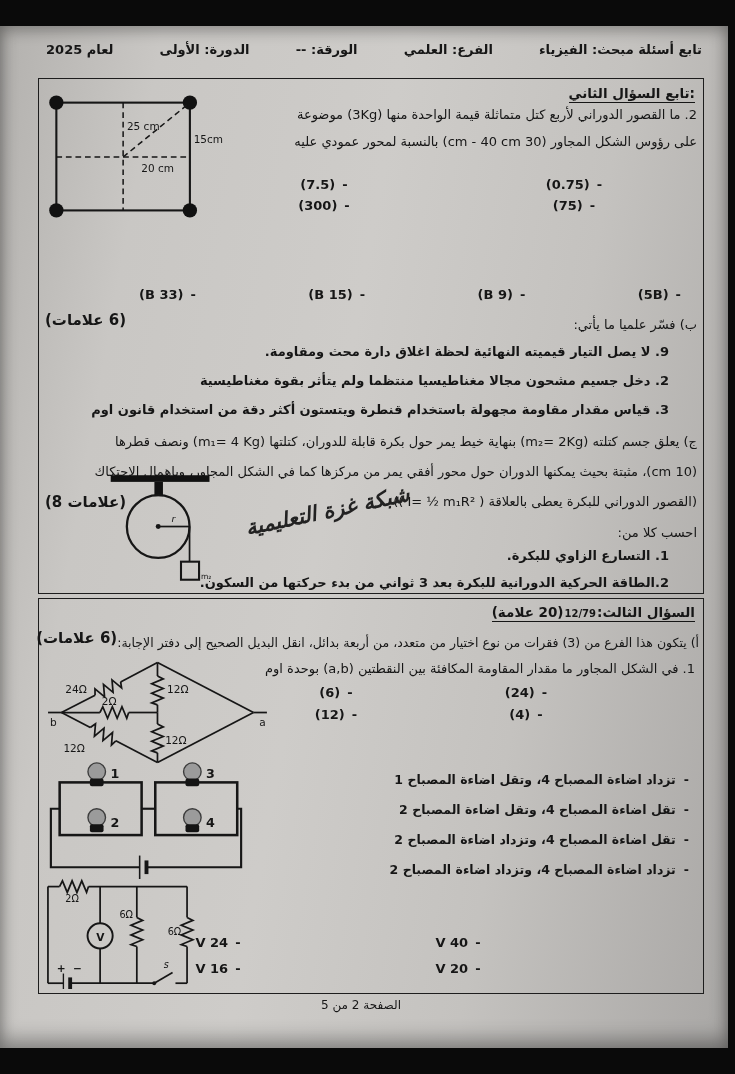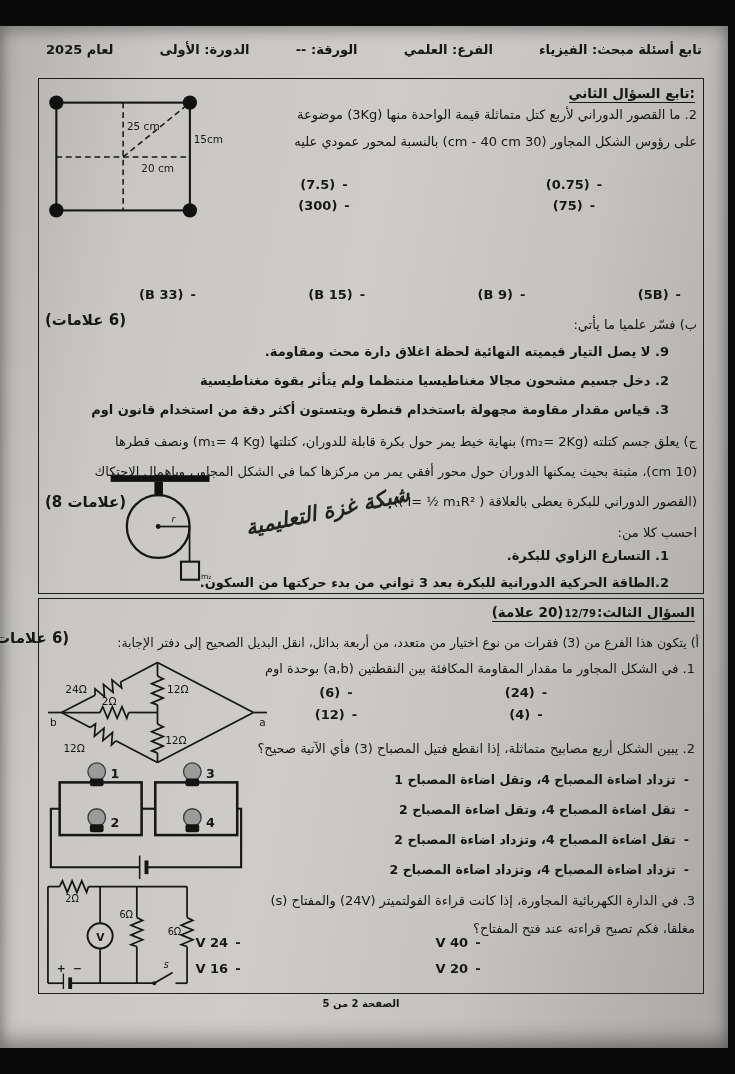--- a/index.html
+++ b/index.html
@@ -18,21 +18,21 @@
   .soft{font-weight:600;}
   .title{font-size:13.5px;font-weight:700;border-bottom:1.4px solid #161616;padding-bottom:1px;display:inline-block;}
   .optgrid{display:grid;grid-template-columns:1fr 1fr;direction:rtl;}
   .opt{display:flex;direction:rtl;justify-content:center;gap:7px;font-size:13px;font-weight:600;}
   .optrow{display:flex;direction:rtl;justify-content:space-between;}
   .lampopt{display:flex;direction:rtl;gap:8px;font-size:12.5px;font-weight:600;white-space:nowrap;}
   .marks{font-size:15px;font-weight:700;white-space:nowrap;}
   .small-num{font-size:10px;font-weight:700;}
   .watermark{font-size:21px;font-weight:700;font-style:italic;color:#222;
              transform:rotate(-12deg);letter-spacing:1px;white-space:nowrap;}
-  .footer{position:absolute;top:972px;left:0;right:6px;text-align:center;font-size:10px;font-weight:700;direction:rtl;}
+  .footer{position:absolute;top:972px;left:0;right:6px;text-align:center;font-size:12px;font-weight:400;direction:rtl;}
   svg{display:block;}
   svg text{font-family:"DejaVu Sans",sans-serif;fill:#161616;}
   .wire{stroke:#161616;stroke-width:1.8;fill:none;}
   .wire2{stroke:#161616;stroke-width:2.2;fill:none;}
   .dash-line{stroke:#161616;stroke-width:1.6;fill:none;stroke-dasharray:6 4;}
 </style>
 </head>
 <body>
 
 <div class="paper">
@@ -150,21 +150,21 @@
 
     <div class="abs" style="top:3px;right:8px;direction:rtl;">
       <span class="title" style="display:inline-flex;direction:rtl;align-items:baseline;gap:1px;">
         <span>السؤال الثالث:</span>
         <span class="small-num">12/79</span>
         <span>(20 علامة)</span>
       </span>
     </div>
 
     <div class="abs" style="top:30px;right:4px;left:4px;display:flex;direction:rtl;justify-content:space-between;">
-      <span class="t" style="font-size:12.5px;margin-left:48px;">أ) يتكون هذا الفرع من (3) فقرات من نوع اختيار من متعدد، من أربعة بدائل، انقل البديل الصحيح إلى دفتر الإجابة:</span>
+      <span class="t" style="font-size:12.5px;">أ) يتكون هذا الفرع من (3) فقرات من نوع اختيار من متعدد، من أربعة بدائل، انقل البديل الصحيح إلى دفتر الإجابة:</span>
       <span class="marks">(6 علامات)</span>
     </div>
 
     <div class="abs t" style="top:56px;right:8px;margin-left:44px;">1. في الشكل المجاور ما مقدار المقاومة المكافئة بين النقطتين (a,b) بوحدة اوم</div>
 
     <svg class="abs" style="left:2px;top:54px;" width="232" height="120" viewBox="0 0 235 125">
       <line x1="4" y1="62" x2="18" y2="62" class="wire"></line>
       <line x1="218" y1="62" x2="232" y2="62" class="wire"></line>
 
       <line x1="18" y1="62" x2="53" y2="44" class="wire"></line>
@@ -219,21 +219,20 @@
       <div class="opt">
           <span>-</span>
           <span>(4)</span>
         </div>
       <div class="opt">
           <span>-</span>
           <span>(12)</span>
         </div>
     </div>
 
-    <div class="abs t" style="top:136px;right:8px;">2. يبين الشكل أربع مصابيح متماثلة، إذا انقطع فتيل المصباح (3) فأي الآتية صحيح؟</div>
 
     <svg class="abs" style="left:7px;top:158px;" width="200" height="122" viewBox="0 0 205 125">
       <rect x="14" y="26" width="84" height="54" fill="none" stroke="#161616" stroke-width="2.6"></rect>
       <rect x="112" y="26" width="84" height="54" fill="none" stroke="#161616" stroke-width="2.6"></rect>
       <line x1="98" y1="53" x2="112" y2="53" class="wire2"></line>
       <path class="wire2" d="M14 53 H5 V113 H96"></path>
       <line x1="96" y1="101" x2="96" y2="125" stroke="#161616" stroke-width="1.6"></line>
       <line x1="103" y1="106" x2="103" y2="120" stroke="#161616" stroke-width="4"></line>
       <path class="wire2" d="M103 113 H200 V53 H196"></path>
 
@@ -271,24 +270,20 @@
       <div class="lampopt">
           <span>-</span>
           <span>تقل اضاءة المصباح 4، وتزداد اضاءة المصباح 2</span>
         </div>
       <div class="lampopt">
           <span>-</span>
           <span>تزداد اضاءة المصباح 4، وتزداد اضاءة المصباح 2</span>
         </div>
     </div>
 
-    <div class="abs t" style="top:288px;right:8px;line-height:28px;">
-      <div>3. في الدارة الكهربائية المجاورة، إذا كانت قراءة الفولتميتر (24V) والمفتاح (s)</div>
-      <div>مغلقا، فكم تصبح قراءته عند فتح المفتاح؟</div>
-    </div>
 
     <svg class="abs" style="left:0px;top:276px;" width="157" height="114" viewBox="0 0 160 118">
 
       <line x1="8" y1="12" x2="20" y2="12" class="wire"></line>
       <g transform="translate(20,12)">
           <path class="wire" d="M0 0 l3 -6 l5 12 l5 -12 l5 12 l5 -12 l5 12 l2 -6"></path>
         </g>
       <line x1="50" y1="12" x2="152" y2="12" class="wire"></line>
       <text x="26" y="28" font-size="10">2Ω</text>
 

